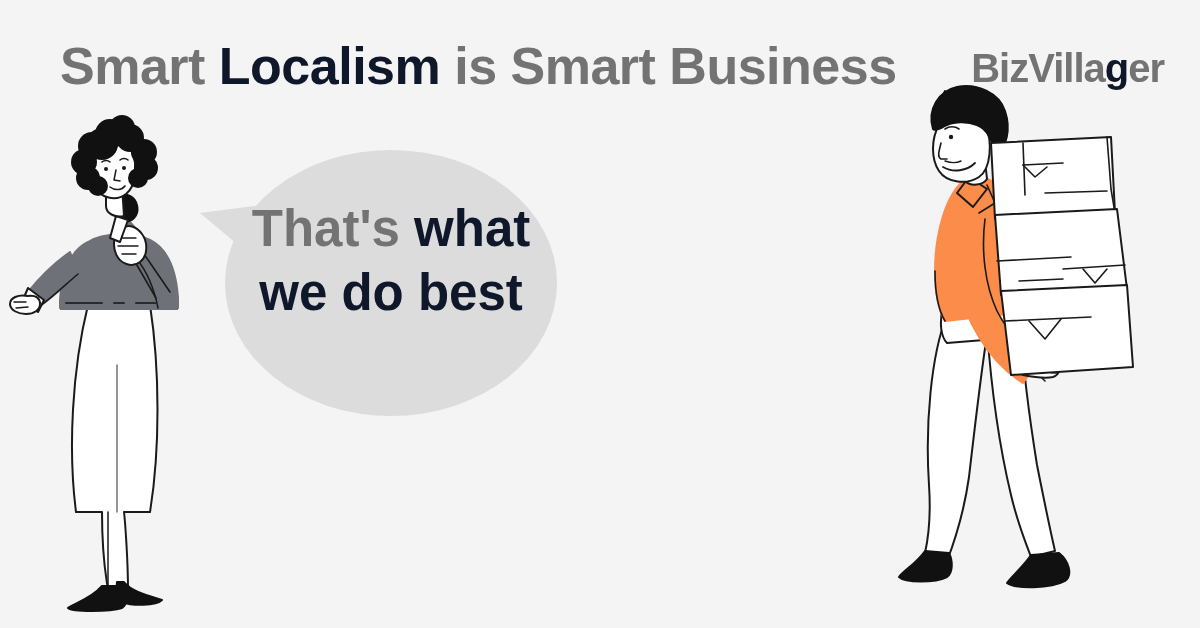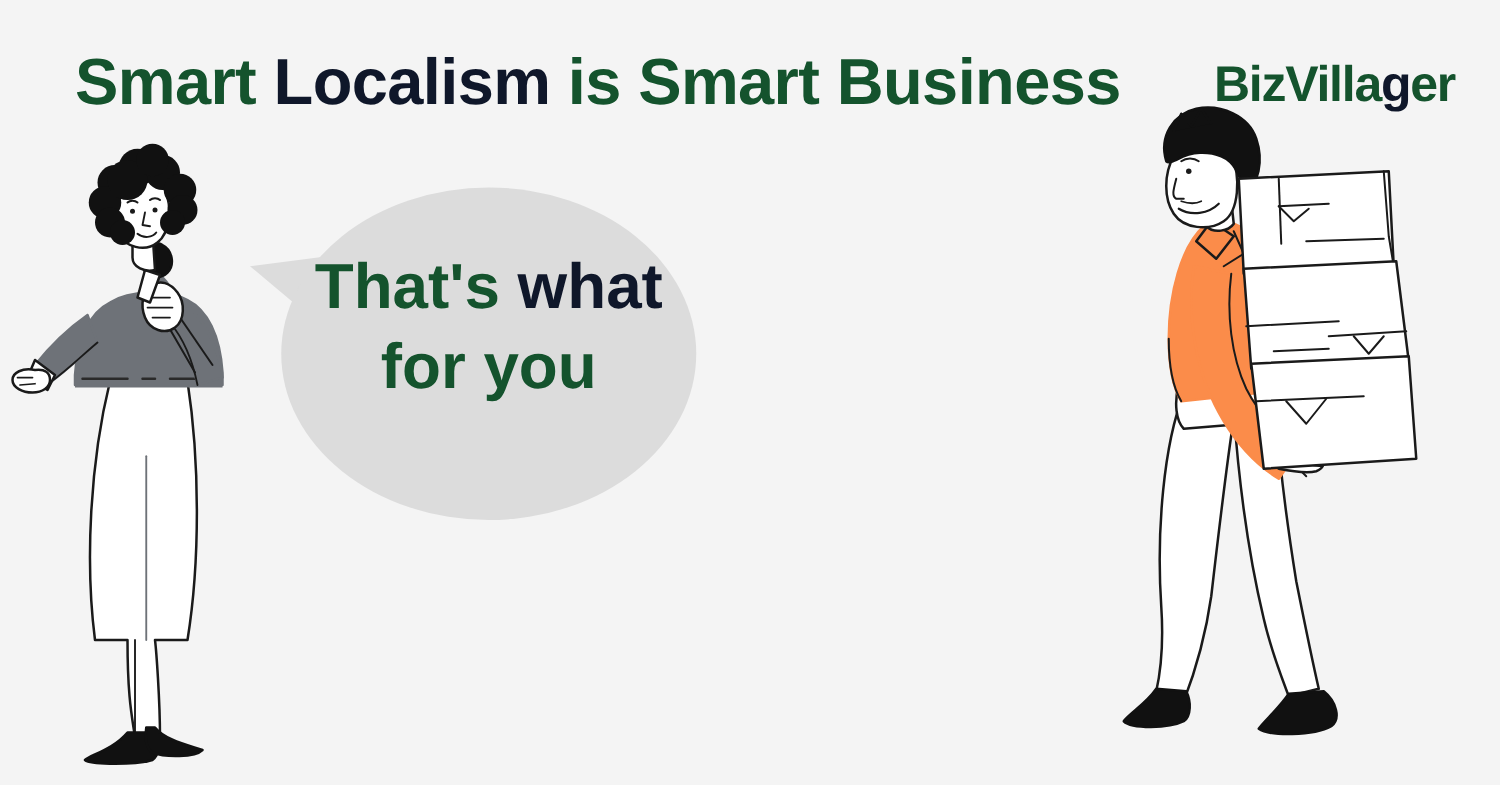--- a/index.html
+++ b/index.html
@@ -20,21 +20,21 @@
   .headline {
     position: absolute;
     left: 60px;
     top: 38px;
     font-size: 52px;
     font-weight: 700;
     letter-spacing: -0.5px;
     white-space: nowrap;
     line-height: 1.1;
   }
-  .t-navy  { color: #14532d; }
+  .t-navy  { color: #737373; }
   .t-orange{ color: #0f172a; }
 
   
   .logo {
     position: absolute;
     right: 36px;
     top: 46px;
     font-size: 40px;
     font-weight: 700;
     letter-spacing: -1px;
@@ -108,21 +108,21 @@
 
   <div class="logo">
     <span class="t-navy">BizVilla</span><span class="t-orange">g</span><span class="t-navy">er</span>
   </div>
 
   <div class="bubble-wrap">
     <div class="bubble-tail"></div>
     <div class="bubble-body"></div>
     <div class="bubble-text">
       <span class="bubble-line"><span class="t-navy">That's </span><span class="t-orange">what</span></span>
-      <span class="bubble-line t-navy">for you</span>
+      <span class="bubble-line t-orange">we do best</span>
     </div>
   </div>
 
   <div class="person-left">
     <svg viewBox="0 0 230 490" width="230" height="490">
       <g stroke="#1a1a1a" stroke-width="2" stroke-linejoin="round" stroke-linecap="round" fill="none">
 
         <path d="M78 185 C62 250 58 330 66 392 L92 392 C92 440 96 455 98 470
                  L118 470 C118 440 115 400 114 392 L140 392
                  C150 330 150 250 140 185 Z" fill="#ffffff"></path>

